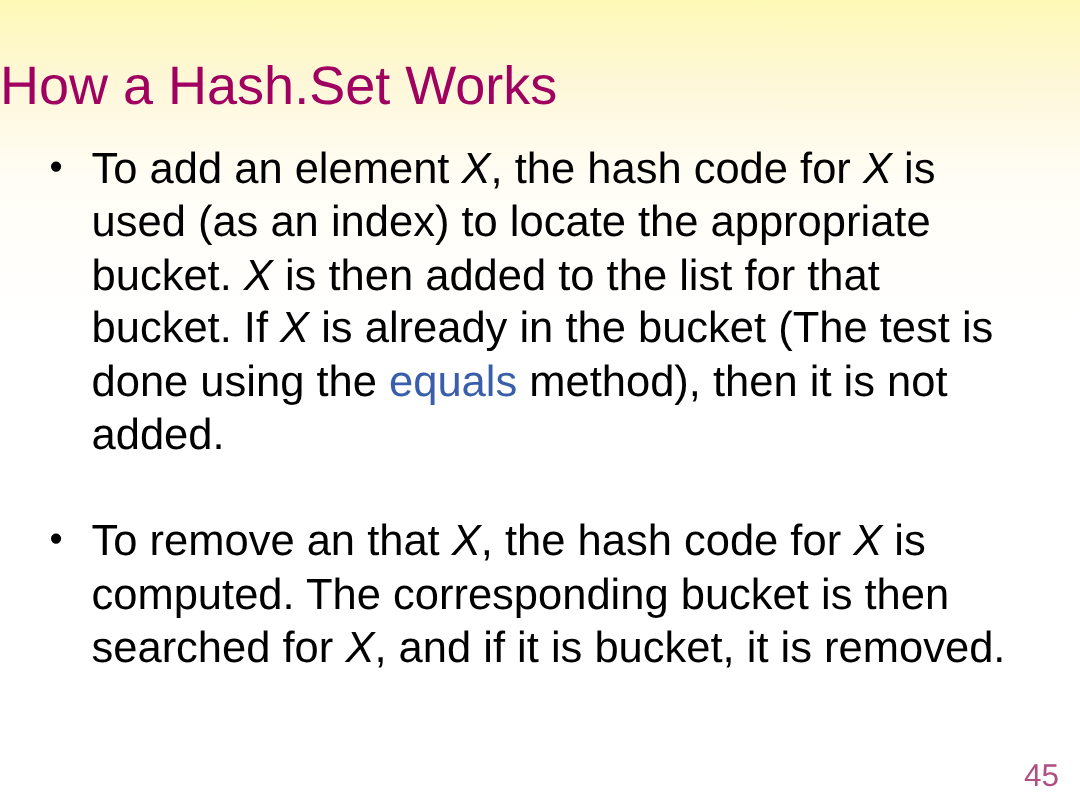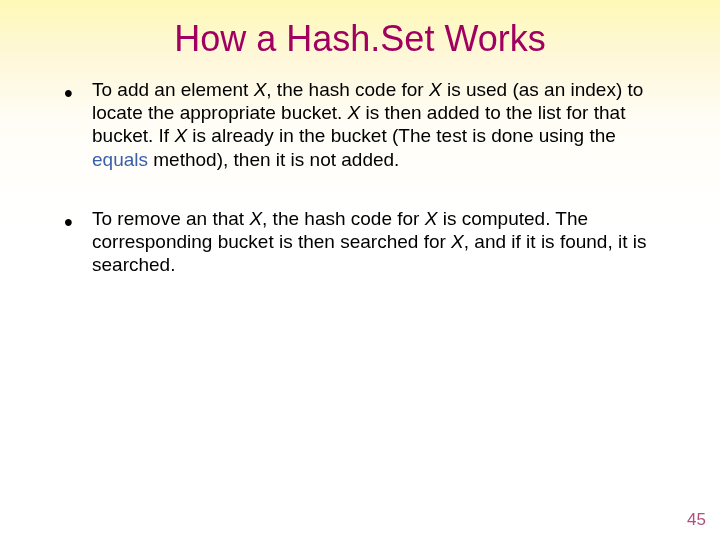--- a/index.html
+++ b/index.html
@@ -11,31 +11,30 @@
     overflow: hidden;
   }
   .slide {
     width: 720px;
     height: 540px;
     background: linear-gradient(to bottom, #fdf9b6 0%, #fef7d8 10%, #fffdf5 22%, #ffffff 40%, #ffffff 100%);
     position: relative;
     box-sizing: border-box;
   }
   .title {
-    text-align: center;
     font-size: 36px;
     color: #a00060;
-    padding-top: 18px;
+    padding-top: 36px;
     padding-bottom: 18px;
     font-weight: normal;
   }
   .body {
-    padding: 0 48px 0 64px;
+    padding: 0 48px 0 33px;
     color: #000;
-    font-size: 19px;
+    font-size: 29px;
     line-height: 1.22;
   }
   ul.bullets {
     list-style: none;
     margin: 0;
     padding: 0;
   }
   ul.bullets > li {
     position: relative;
     padding-left: 28px;
@@ -49,35 +48,35 @@
     color: #000;
     font-size: 25px;
     line-height: 1.22;
   }
   .ital { font-style: italic; }
   .kw { color: #3a5faa; }
   .pagenum {
     position: absolute;
     right: 14px;
     bottom: 10px;
-    font-size: 17px;
+    font-size: 21px;
     color: #b05080;
   }
 </style>
 </head>
 <body>
 
 <div class="slide">
   <div class="title">How a Hash.Set Works</div>
 
   <div class="body">
     <ul class="bullets">
       <li>
         <span>To add an element </span><span class="ital">X</span><span>, the hash code for </span><span class="ital">X</span><span> is used (as an index) to locate the appropriate bucket. </span><span class="ital">X</span><span> is then added to the list for that bucket. If </span><span class="ital">X</span><span> is already in the bucket (The test is done using the </span><span class="kw">equals</span><span> method), then it is not added.</span>
       </li>
       <li>
-        <span>To remove an that </span><span class="ital">X</span><span>, the hash code for </span><span class="ital">X</span><span> is computed. The corresponding bucket is then searched for </span><span class="ital">X</span><span>, and if it is found, it is searched.</span>
+        <span>To remove an that </span><span class="ital">X</span><span>, the hash code for </span><span class="ital">X</span><span> is computed. The corresponding bucket is then searched for </span><span class="ital">X</span><span>, and if it is bucket, it is removed.</span>
       </li>
     </ul>
   </div>
 
   <div class="pagenum">45</div>
 </div>
 
 </body></html>

